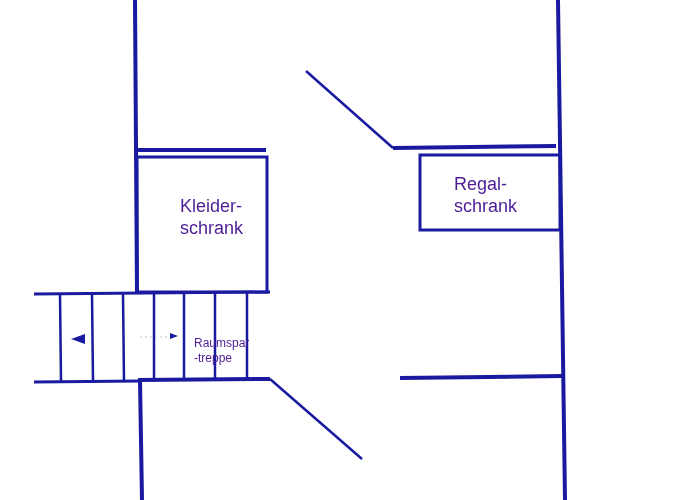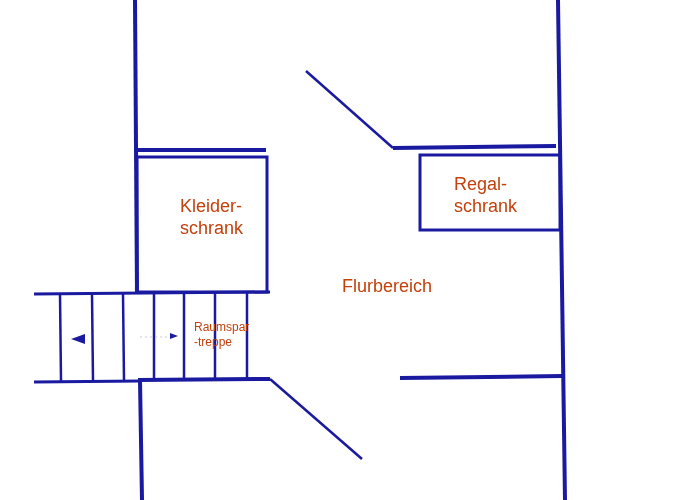--- a/index.html
+++ b/index.html
@@ -1,18 +1,18 @@
 <!DOCTYPE html>
 <html><head>
   <meta charset="utf-8">
   <style>
     html, body { margin: 0; padding: 0; background: #ffffff; }
     #plan { position: relative; width: 700px; height: 500px; overflow: hidden; background: #ffffff; }
     svg { position: absolute; left: 0; top: 0; }
-    .label { position: absolute; font-family: "Liberation Sans", sans-serif; color: #c2410c; line-height: 1.2; }
+    .label { position: absolute; font-family: "Liberation Sans", sans-serif; color: #4c1d95; line-height: 1.2; }
   </style>
 </head>
 <body>
 
 <div id="plan">
   <svg width="700" height="500" viewBox="0 0 700 500">
     <g stroke="#1a1aa0" fill="none" stroke-linecap="butt">
 
       <line x1="135" y1="0" x2="137" y2="294" stroke-width="4"></line>
 
@@ -55,19 +55,18 @@
   <div class="label" style="left:180px; top:196px; font-size:18px;">
     <div>Kleider-</div>
     <div>schrank</div>
   </div>
 
   <div class="label" style="left:454px; top:174px; font-size:18px;">
     <div>Regal-</div>
     <div>schrank</div>
   </div>
 
-  <div class="label" style="left:342px; top:276px; font-size:18px;">Flurbereich</div>
 
-  <div class="label" style="left:194px; top:320px; font-size:12px; line-height:1.25;">
+  <div class="label" style="left:194px; top:336px; font-size:12px; line-height:1.25;">
     <div>Raumspar</div>
     <div>-treppe</div>
   </div>
 </div>
 
 </body></html>

